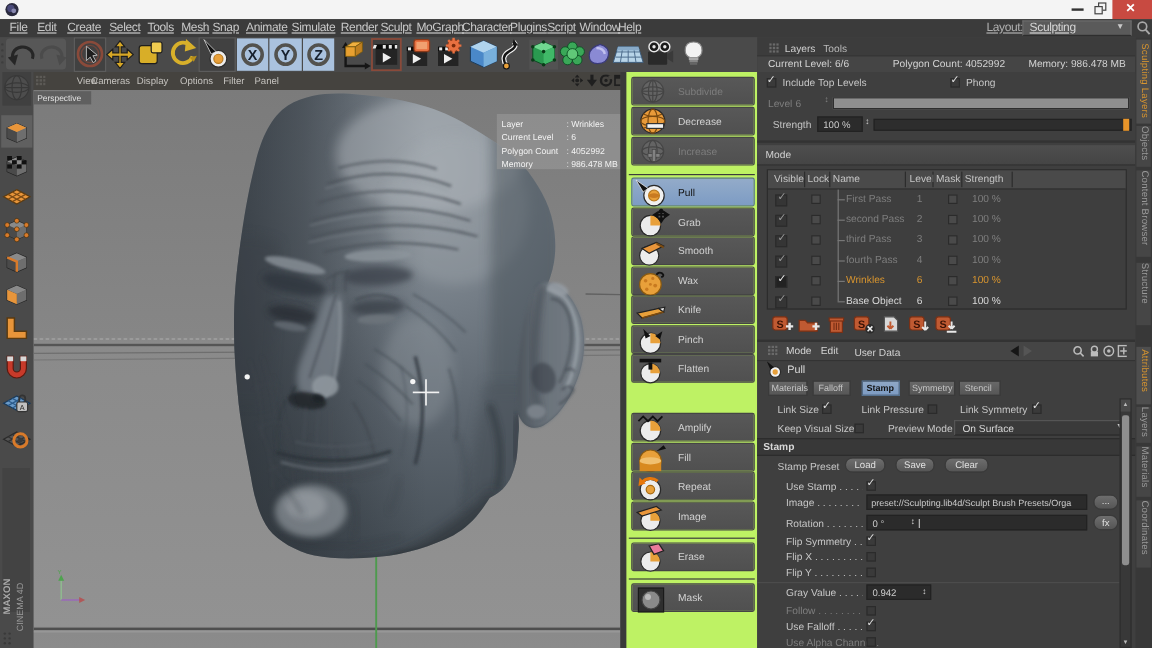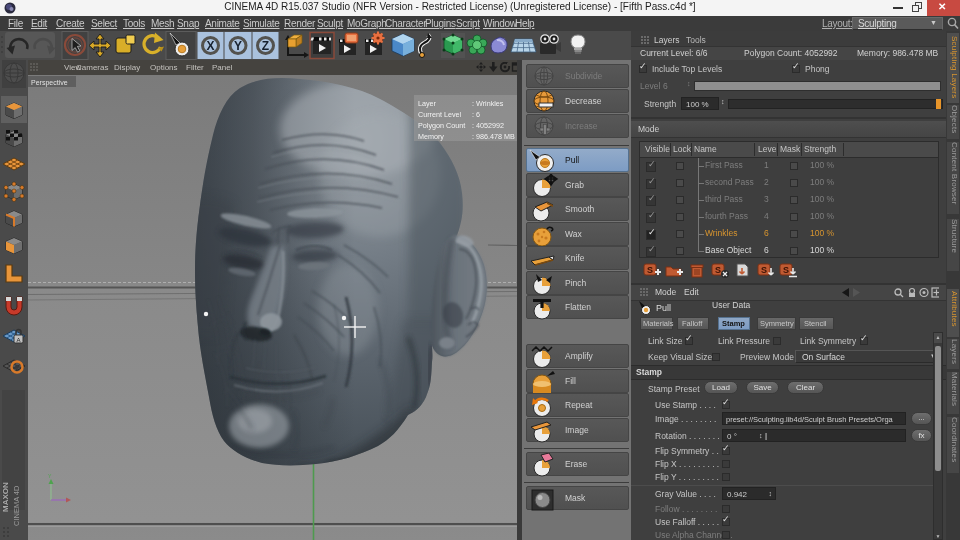--- a/index.html
+++ b/index.html
@@ -8,42 +8,41 @@
 #title{left:0;top:0;width:960px;height:16px;background:#f4f4f4;}
 #title .txt{left:0;top:1px;width:920px;text-align:center;font-size:10px;color:#1c1c1c;}
 #menu{left:0;top:16px;width:960px;height:15px;background:#3b3b3b;}
 .mi{position:absolute;top:2px;font-size:10px;color:#c9c9c9;letter-spacing:-0.3px;text-decoration:underline;}
 #toolbar{left:0;top:31px;width:631px;height:29px;background:#4a4a4a;}
 #rtophdr{left:631px;top:31px;width:315px;height:29px;background:#3c3c3c;}
 #sidebar{left:0;top:60px;width:28px;height:480px;background:#4a4a4a;}
 #vpmenu{left:28px;top:60px;width:489px;height:15px;background:#45433f;}
 .vmi{position:absolute;top:3px;font-size:8px;color:#c4c2be;}
 #vpdiv{left:517px;top:60px;width:5px;height:480px;background:#3a3a3a;}
-#sculpt{left:522px;top:60px;width:109px;height:480px;background:#737373;}
+#sculpt{left:522px;top:60px;width:109px;height:480px;background:#bef264;}
 #rpanel{left:631px;top:60px;width:315px;height:480px;background:#3f3f3f;}
 #tabstrip{left:946px;top:31px;width:14px;height:509px;background:#383838;}
 .vtab{position:absolute;left:1px;width:12px;writing-mode:vertical-rl;font-size:8px;color:#9b9b9b;letter-spacing:0.2px;background:#464646;}
 .vtab.on{color:#d8952f;background:#4e4e4e;}
 .sbtn{position:absolute;left:4px;width:103px;height:24px;background:linear-gradient(#585858,#505050);border:1px solid #454545;box-sizing:border-box;border-radius:2px;}
 .sbtn .lb{position:absolute;left:38px;top:6px;font-size:8.5px;color:#d2d2d2;}
 .sbtn.dis .lb{color:#7d7d7d;}
 .sbtn.sel{background:linear-gradient(#93abc9,#7d9cc4);border-color:#55718f;}
 .sbtn.sel .lb{color:#131313;}
 .chk{position:absolute;width:8px;height:8px;background:#3a3a3a;border:1px solid #2b2b2b;box-sizing:border-box;}
 .ckm{position:absolute;font-size:9px;color:#e2e2e2;line-height:8px;}
 .lbl{position:absolute;font-size:8.5px;color:#c6c6c6;}
 .dim{color:#7e7e7e;}
 .org{color:#d8952f;}
 .fld{position:absolute;background:#2b2b2b;border:1px solid #222;box-sizing:border-box;color:#cccccc;font-size:8px;}
 .pill{position:absolute;background:linear-gradient(#6e6e6e,#555);border:1px solid #3a3a3a;border-radius:7px;box-sizing:border-box;color:#e0e0e0;font-size:8px;text-align:center;}
 </style>
 </head>
 <body>
 <div id="title" class="abs">
-    <div class="abs txt">CINEMA 4D R15.037 Studio (NFR Version - Restricted License) (Unregistered License) - [Fifth Pass.c4d *]</div>
 <svg class="abs" style="left:4px;top:2px" width="12" height="12">
       <circle cx="6" cy="6" r="5.5" fill="#2a2a3e"></circle>
       <circle cx="5" cy="5" r="3" fill="#4a4a7a"></circle>
       <circle cx="7.5" cy="7" r="2" fill="#8888b0"></circle>
     </svg>
 <div class="abs" style="left:893px;top:7px;width:10px;height:2px;background:#333"></div>
 <div class="abs" style="left:915px;top:2px;width:7px;height:7px;border:1px solid #444;background:#f4f4f4;box-sizing:border-box"></div>
 <div class="abs" style="left:912px;top:5px;width:7px;height:7px;border:1px solid #444;background:#f4f4f4;box-sizing:border-box"></div>
 <div class="abs" style="left:927px;top:0;width:33px;height:16px;background:#c84a41"></div>
 <div class="abs" style="left:938px;top:1px;color:#fff;font-size:10px;font-weight:bold">✕</div>
@@ -836,21 +835,21 @@
           <rect x="0" y="3" width="2" height="2"></rect>
           <rect x="3" y="3" width="2" height="2"></rect>
           <rect x="6" y="3" width="2" height="2"></rect>
           <rect x="0" y="6" width="2" height="2"></rect>
           <rect x="3" y="6" width="2" height="2"></rect>
           <rect x="6" y="6" width="2" height="2"></rect>
         </g>
       </svg>
 <span class="lbl" style="left:24px;top:2px;color:#d2d2d2">Mode</span>
       <span class="lbl" style="left:53px;top:2px;color:#d2d2d2">Edit</span>
-      <span class="lbl" style="left:81px;top:15px;color:#d2d2d2">User Data</span>
+      <span class="lbl" style="left:81px;top:4px;color:#d2d2d2">User Data</span>
 <svg class="abs" style="left:208px;top:2px" width="100" height="11">
 <path d="M10 1 L3 5.5 L10 10 Z" fill="#161616"></path>
         <path d="M14 1 L21 5.5 L14 10 Z" fill="#555"></path>
 <circle cx="59" cy="5" r="3" fill="none" stroke="#bbb" stroke-width="1.3"></circle>
         <line x1="61" y1="7" x2="64" y2="10" stroke="#bbb" stroke-width="1.3"></line>
 <circle cx="73" cy="4" r="2.5" fill="none" stroke="#bbb" stroke-width="1.2"></circle>
         <rect x="70" y="6" width="6" height="4" fill="#bbb"></rect>
 <circle cx="85" cy="5.5" r="4" fill="none" stroke="#bbb" stroke-width="1.2"></circle>
         <circle cx="85" cy="5.5" r="1.5" fill="#bbb"></circle>
 <rect x="93" y="1" width="9" height="9" fill="none" stroke="#bbb" stroke-width="1.2"></rect>

